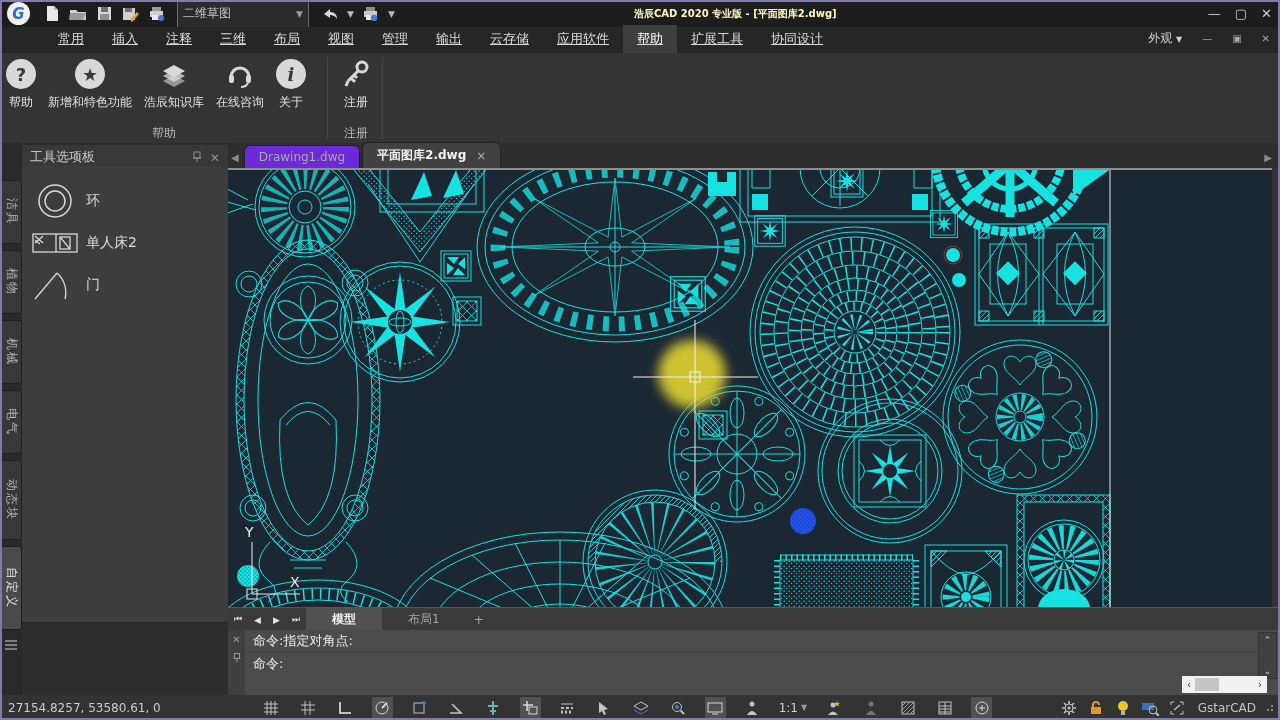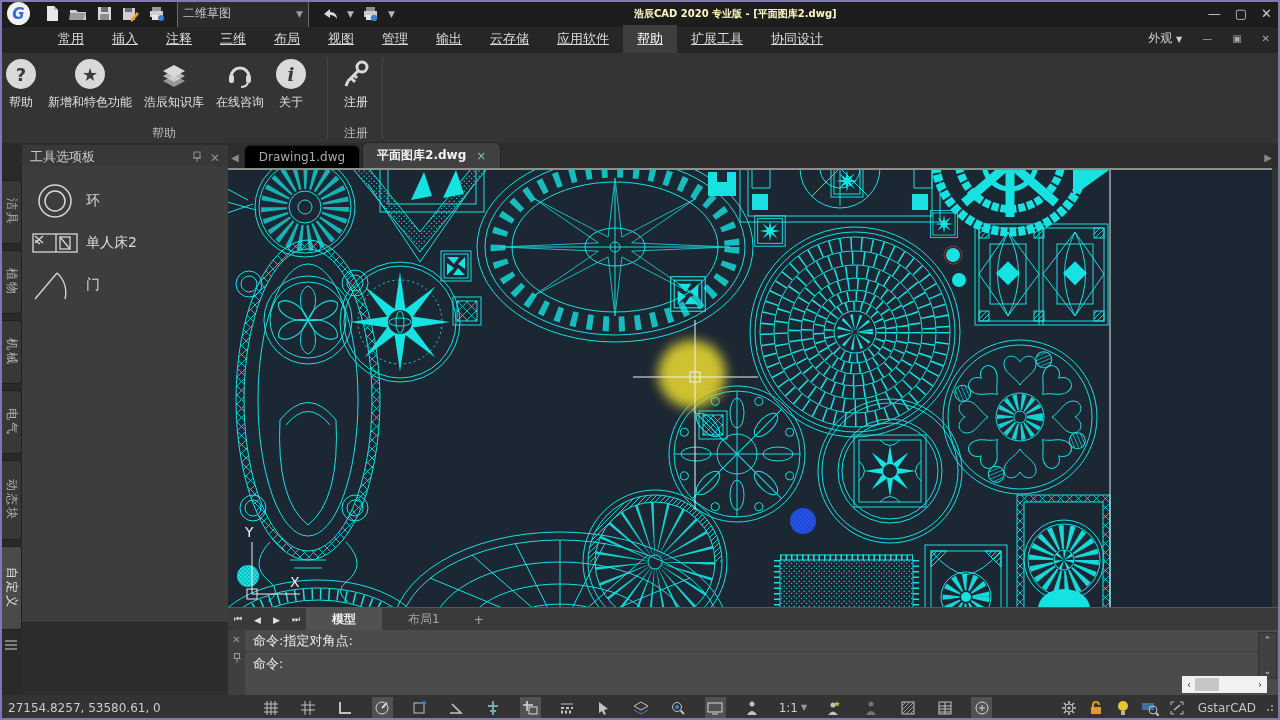--- a/index.html
+++ b/index.html
@@ -47,21 +47,21 @@
   .pal-head{position:absolute;left:22px;top:2px;right:0;height:21px;background:#383838;display:flex;align-items:flex-end;
             color:#c9c9c9;font-size:13px;padding-left:8px;}
   .pal-head .hicos{margin-left:auto;margin-right:8px;display:flex;gap:8px;color:#8f8f8f;font-size:12px;}
   .pal-body{position:absolute;left:22px;top:23px;right:0;height:456px;background:#3d3d3d;border-bottom:1px solid #242424;}
   .pal-item{display:flex;align-items:center;height:42px;padding-left:10px;color:#dcdcdc;font-size:14px;}
   .pal-item .iico{width:46px;display:flex;justify-content:center;margin-right:8px;}
 
   
   .doctabs{position:absolute;left:228px;top:143px;right:0;height:25px;background:#2e2e2e;display:flex;align-items:flex-end;}
   .dnav{color:#8a8a8a;font-size:10px;padding:0 5px 5px 3px;}
-  .dtab{padding:4px 14px;font-size:12px;color:#ababab;border:1px solid #232323;border-bottom:none;background:#000000;
+  .dtab{padding:4px 14px;font-size:12px;color:#ababab;border:1px solid #232323;border-bottom:none;background:#6d28d9;
         border-radius:6px 6px 0 0;margin-right:2px;}
   .dtab.active{background:#414141;color:#f2f2f2;font-weight:bold;display:flex;gap:10px;align-items:center;}
   .dtab .tclose{color:#8fb9c9;font-weight:normal;font-size:12px;}
   .dnav-r{margin-left:auto;color:#8a8a8a;font-size:10px;padding:0 8px 5px 0;}
 
   
   .canvas{position:absolute;left:228px;top:168px;width:1044px;height:439px;background:#1b2733;border-top:2px solid #8f8f8f;overflow:hidden;}
   .canvas svg{display:block;}
 
   

